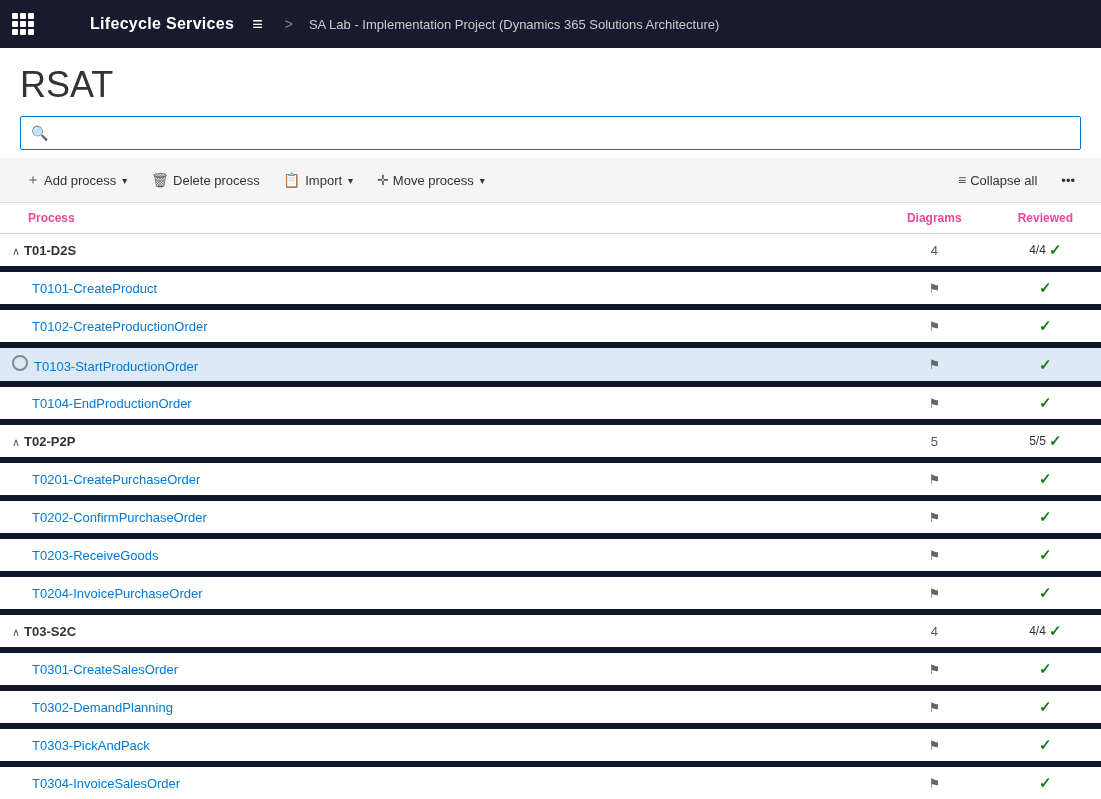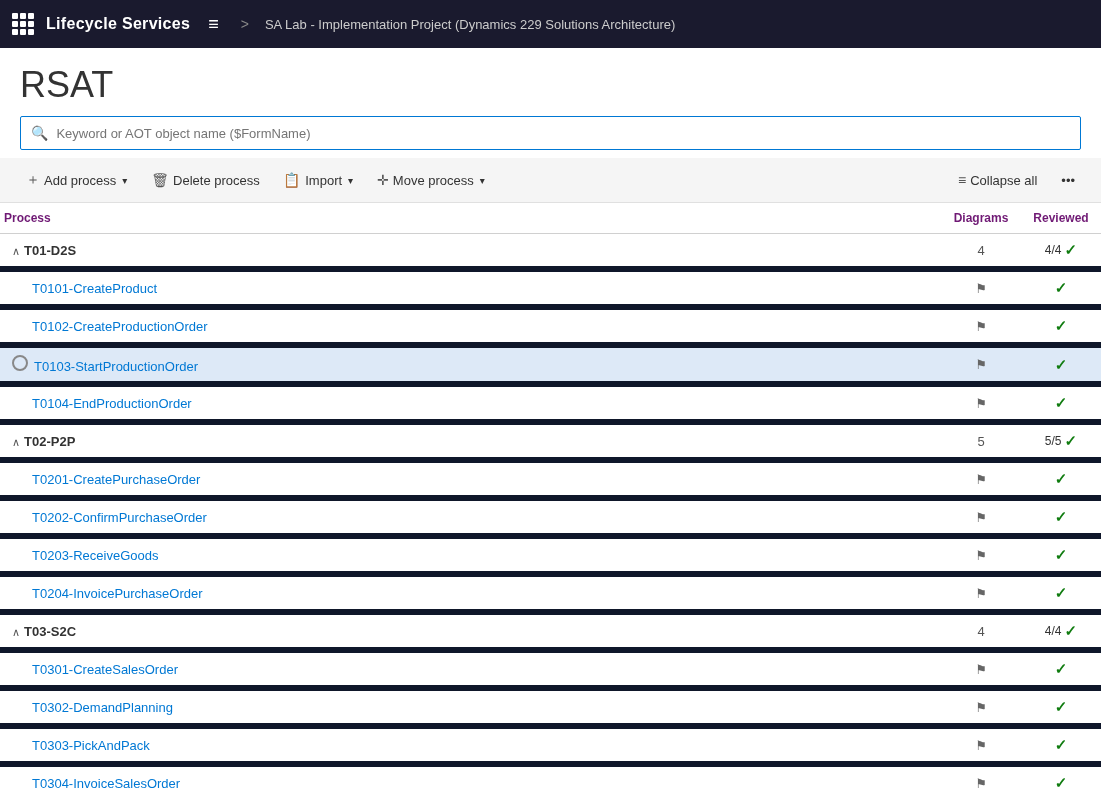--- a/index.html
+++ b/index.html
@@ -23,20 +23,21 @@
     }
     .header-grid-icon span {
       width: 6px; height: 6px;
       background: #fff;
       border-radius: 1px;
     }
     .header-title {
       font-size: 16px;
       font-weight: 600;
       letter-spacing: 0.3px;
+      margin-left: 44px;
     }
     .header-hamburger {
       font-size: 18px;
       cursor: pointer;
       padding: 4px 6px;
       color: #fff;
     }
     .header-separator {
       color: #888;
       font-size: 14px;
@@ -113,24 +114,24 @@
     
     .table-container {
       padding: 0 0;
     }
     table {
       width: 100%;
       border-collapse: collapse;
     }
     thead tr th {
       text-align: left;
-      padding: 8px 4px;
+      padding: 8px 28px;
       font-weight: 600;
       font-size: 12px;
-      color: #701a75;
+      color: #ec4899;
       border-bottom: 1px solid #d0d0d0;
       background: #fff;
     }
     th.col-diagrams, th.col-reviewed {
       text-align: center;
       width: 80px;
     }
     tbody tr {
       border-bottom: 6px solid #0f172a;
     }
@@ -170,28 +171,27 @@
     <span></span>
       <span></span>
       <span></span>
     <span></span>
       <span></span>
       <span></span>
   </div>
   <span class="header-title">Lifecycle Services</span>
   <span class="header-hamburger">≡</span>
   <span class="header-separator">&gt;</span>
-  <span class="header-project">SA Lab - Implementation Project (Dynamics 229 Solutions Architecture)</span>
+  <span class="header-project">SA Lab - Implementation Project (Dynamics 365 Solutions Architecture)</span>
 </div>
 
 <div class="page-title">RSAT</div>
 
 <div class="search-container">
   <span class="search-icon-wrap">🔍</span>
-  <input class="search-input" type="text" placeholder="Keyword or AOT object name ($FormName)" style="">
 </div>
 
 <div class="toolbar">
   <button class="toolbar-btn">
     <span class="icon">＋</span>
     <span>Add process</span>
     <span class="chevron">▾</span>
   </button>
   <button class="toolbar-btn">
     <span class="icon">🗑</span>

